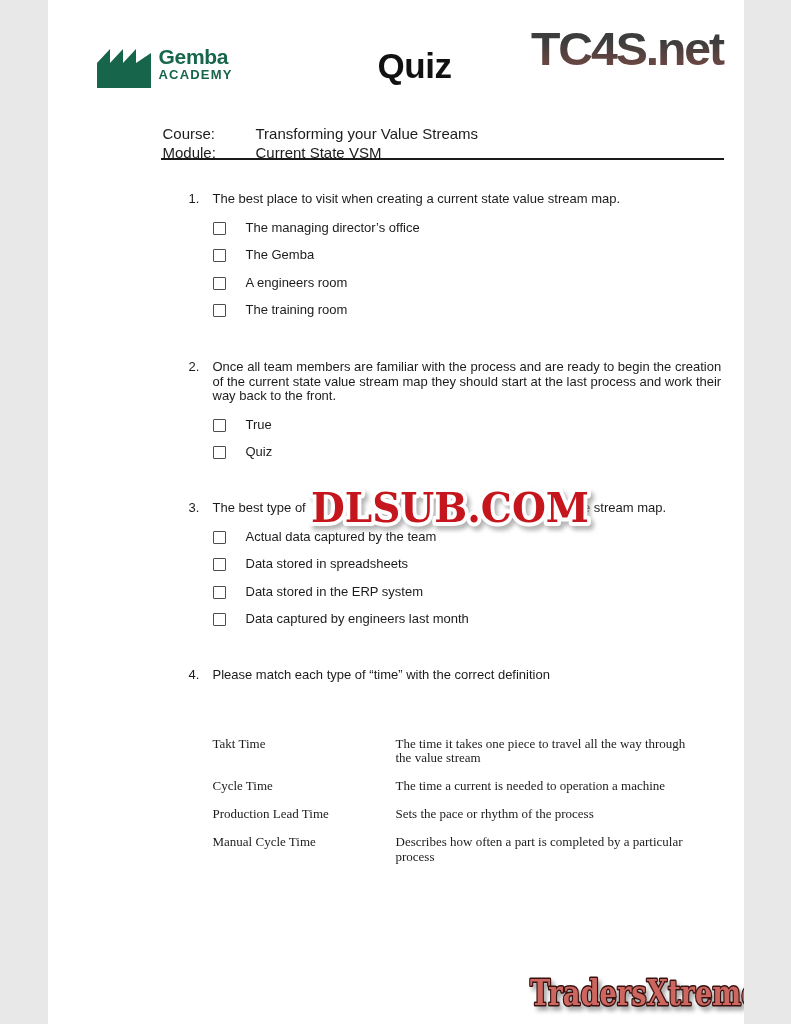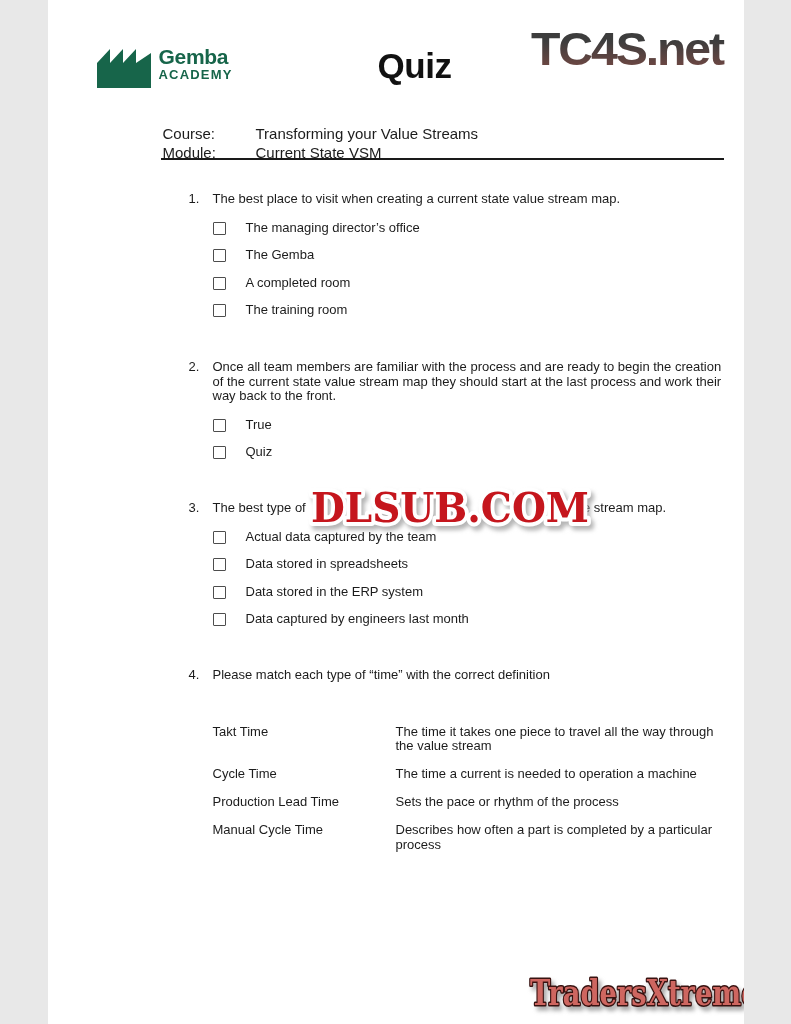--- a/index.html
+++ b/index.html
@@ -35,21 +35,21 @@
   .q-body { flex:1; }
   .q-text { white-space:pre-line; }
   .q3-line { display:flex; align-items:baseline; }
   .q3-gap { display:inline-block; width:270px; flex:0 0 270px; }
 
   .options { margin-top:15px; }
   .opt { display:flex; align-items:center; gap:20px; margin-bottom:14.5px; height:13px; }
   .checkbox { width:13px; height:13px; flex:0 0 13px; border:1px solid #4d4d4d; background:#fff; border-radius:1px; }
 
   
-  .match-grid { margin-top:42px; display:grid; grid-template-columns:183px 330px; row-gap:13.5px; }
+  .match-grid { margin-top:54px; display:grid; grid-template-columns:183px 330px; row-gap:13.5px;font-family:Liberation Serif, serif; }
   .match-def { white-space:pre-line; }
 </style>
 </head>
 <body>
 
 <div class="page">
 
   <div class="logo">
     <svg width="56" height="45" viewBox="0 0 56 45">
       <polygon points="1,44 1,19 14,5 14,19 27,5 27,19 40,5 40,19 55,9 55,44" fill="#17654a"></polygon>
@@ -95,21 +95,21 @@
           <div class="opt">
             <span class="checkbox"></span>
             <span>The managing director’s office</span>
           </div>
           <div class="opt">
             <span class="checkbox"></span>
             <span>The Gemba</span>
           </div>
           <div class="opt">
             <span class="checkbox"></span>
-            <span>A completed room</span>
+            <span>A engineers room</span>
           </div>
           <div class="opt">
             <span class="checkbox"></span>
             <span>The training room</span>
           </div>
         </div>
       </div>
     </div>
   </div>
 

